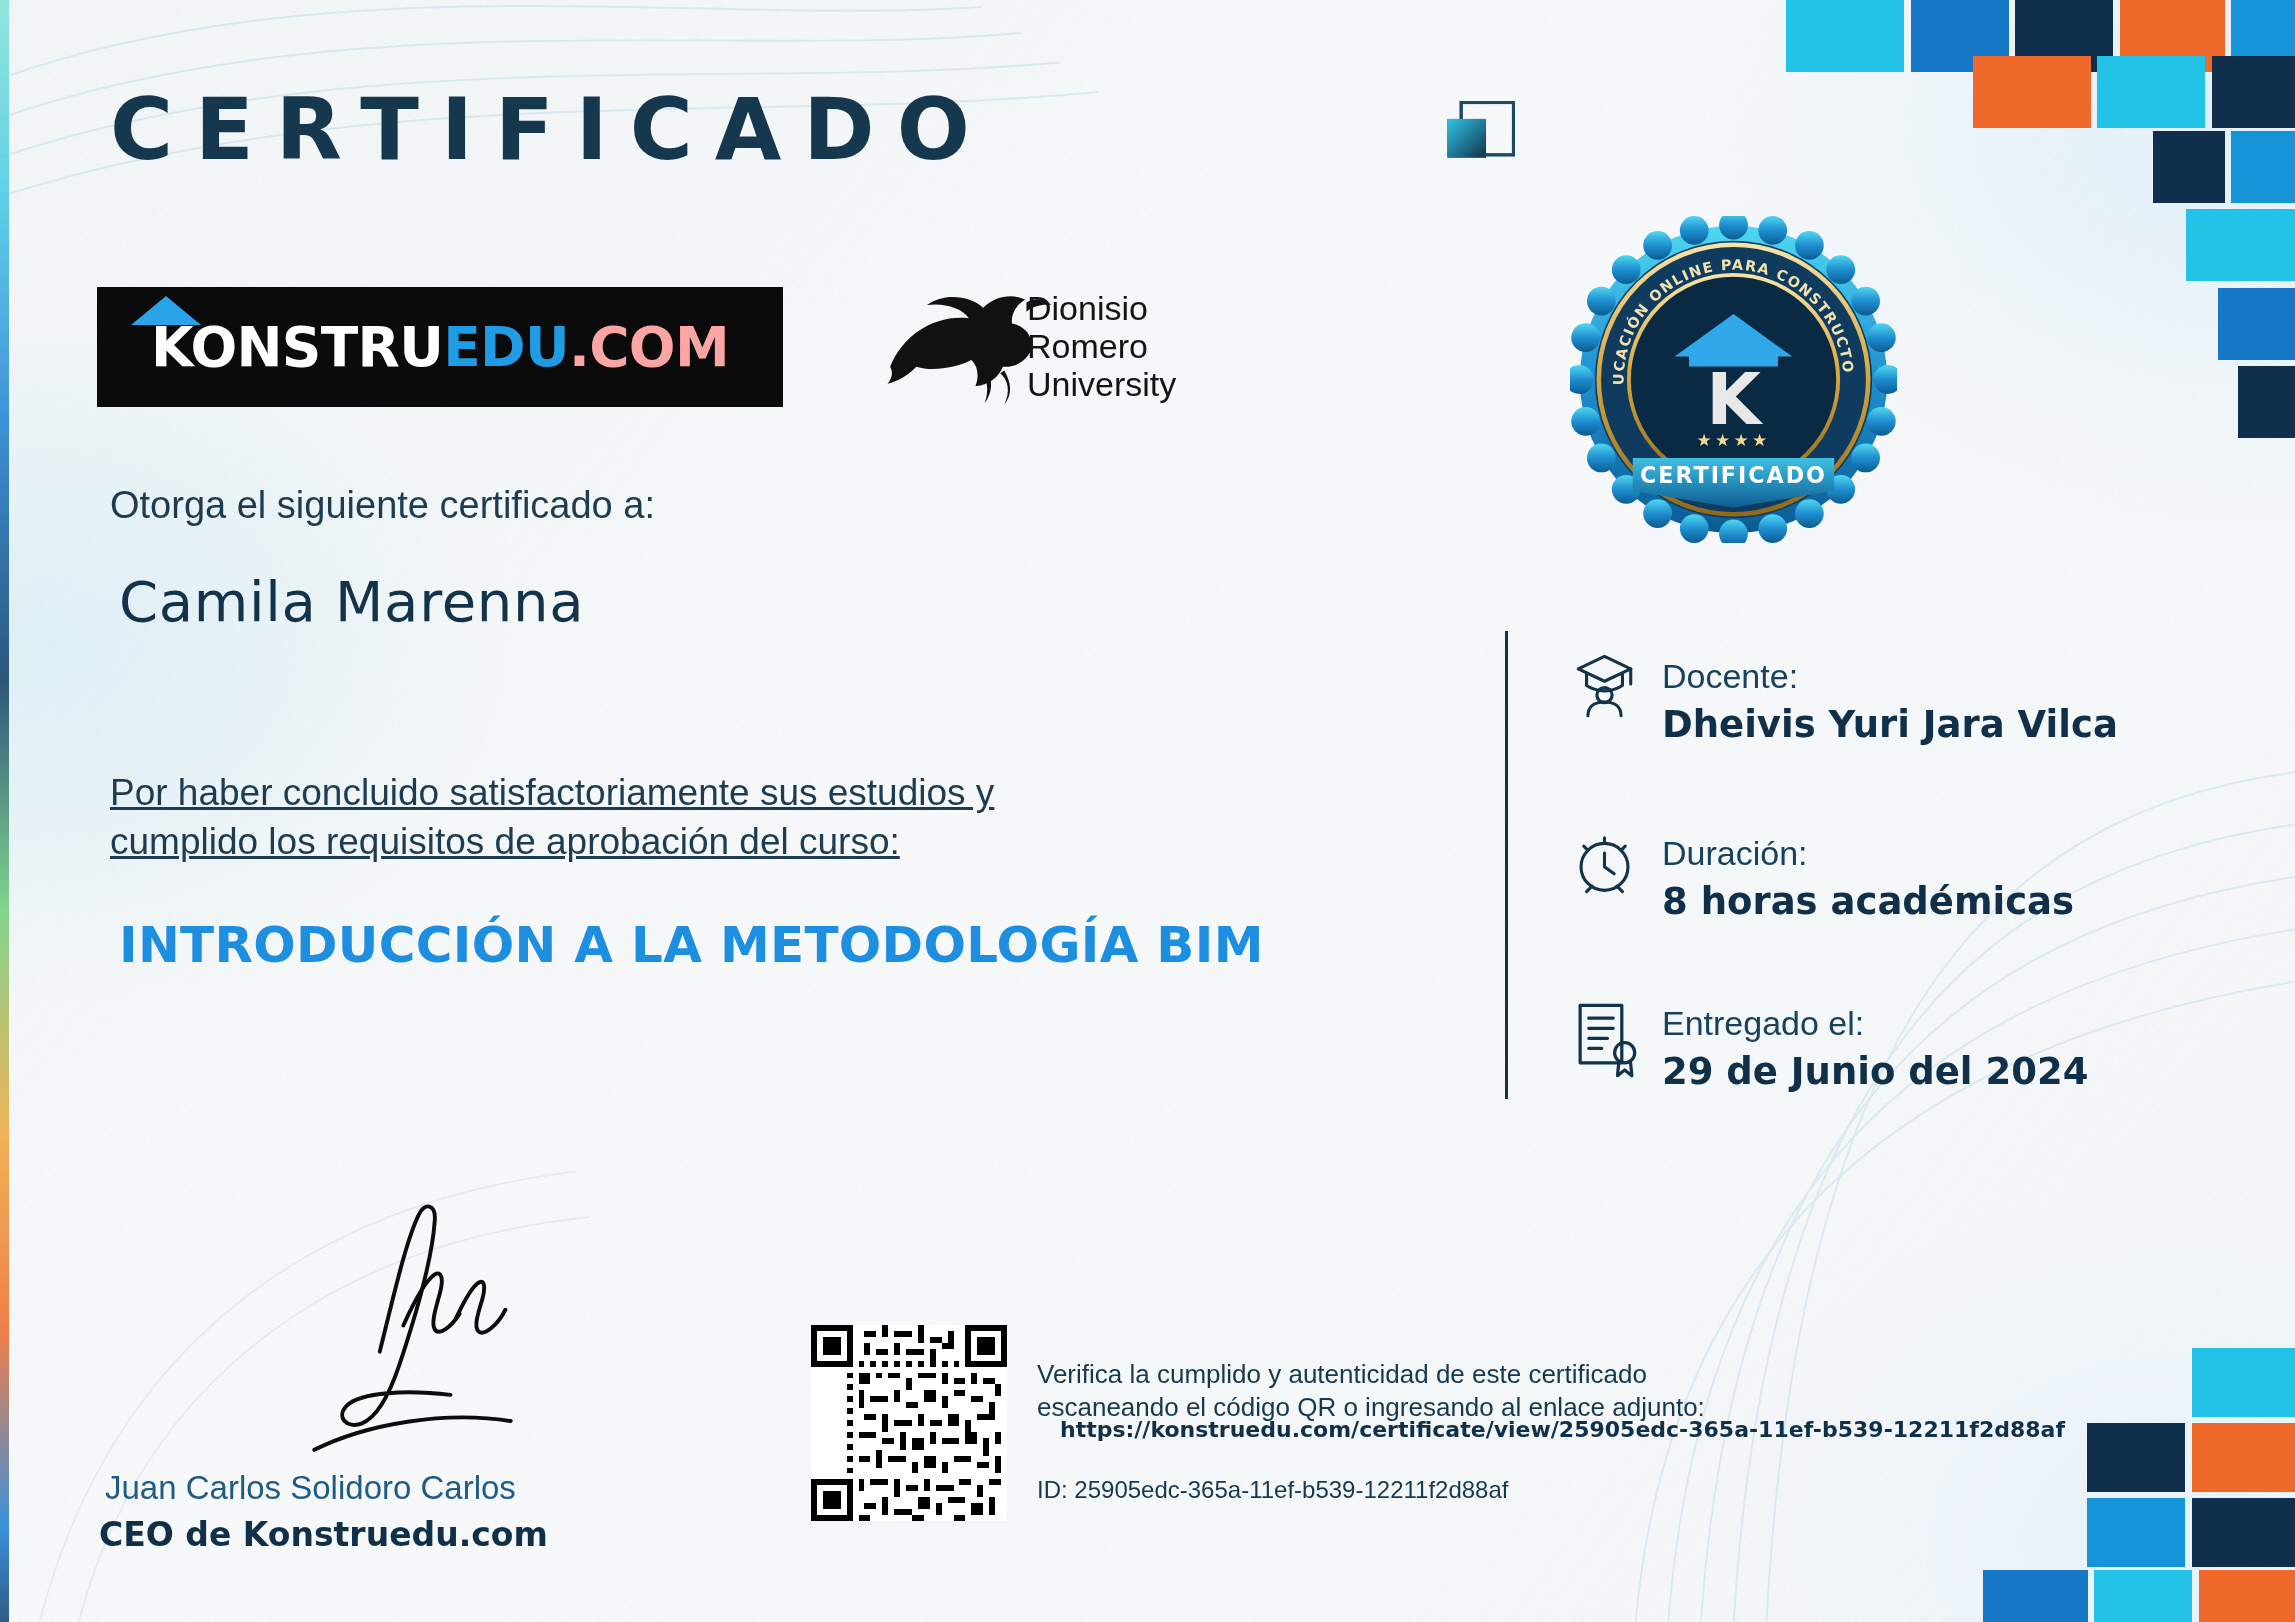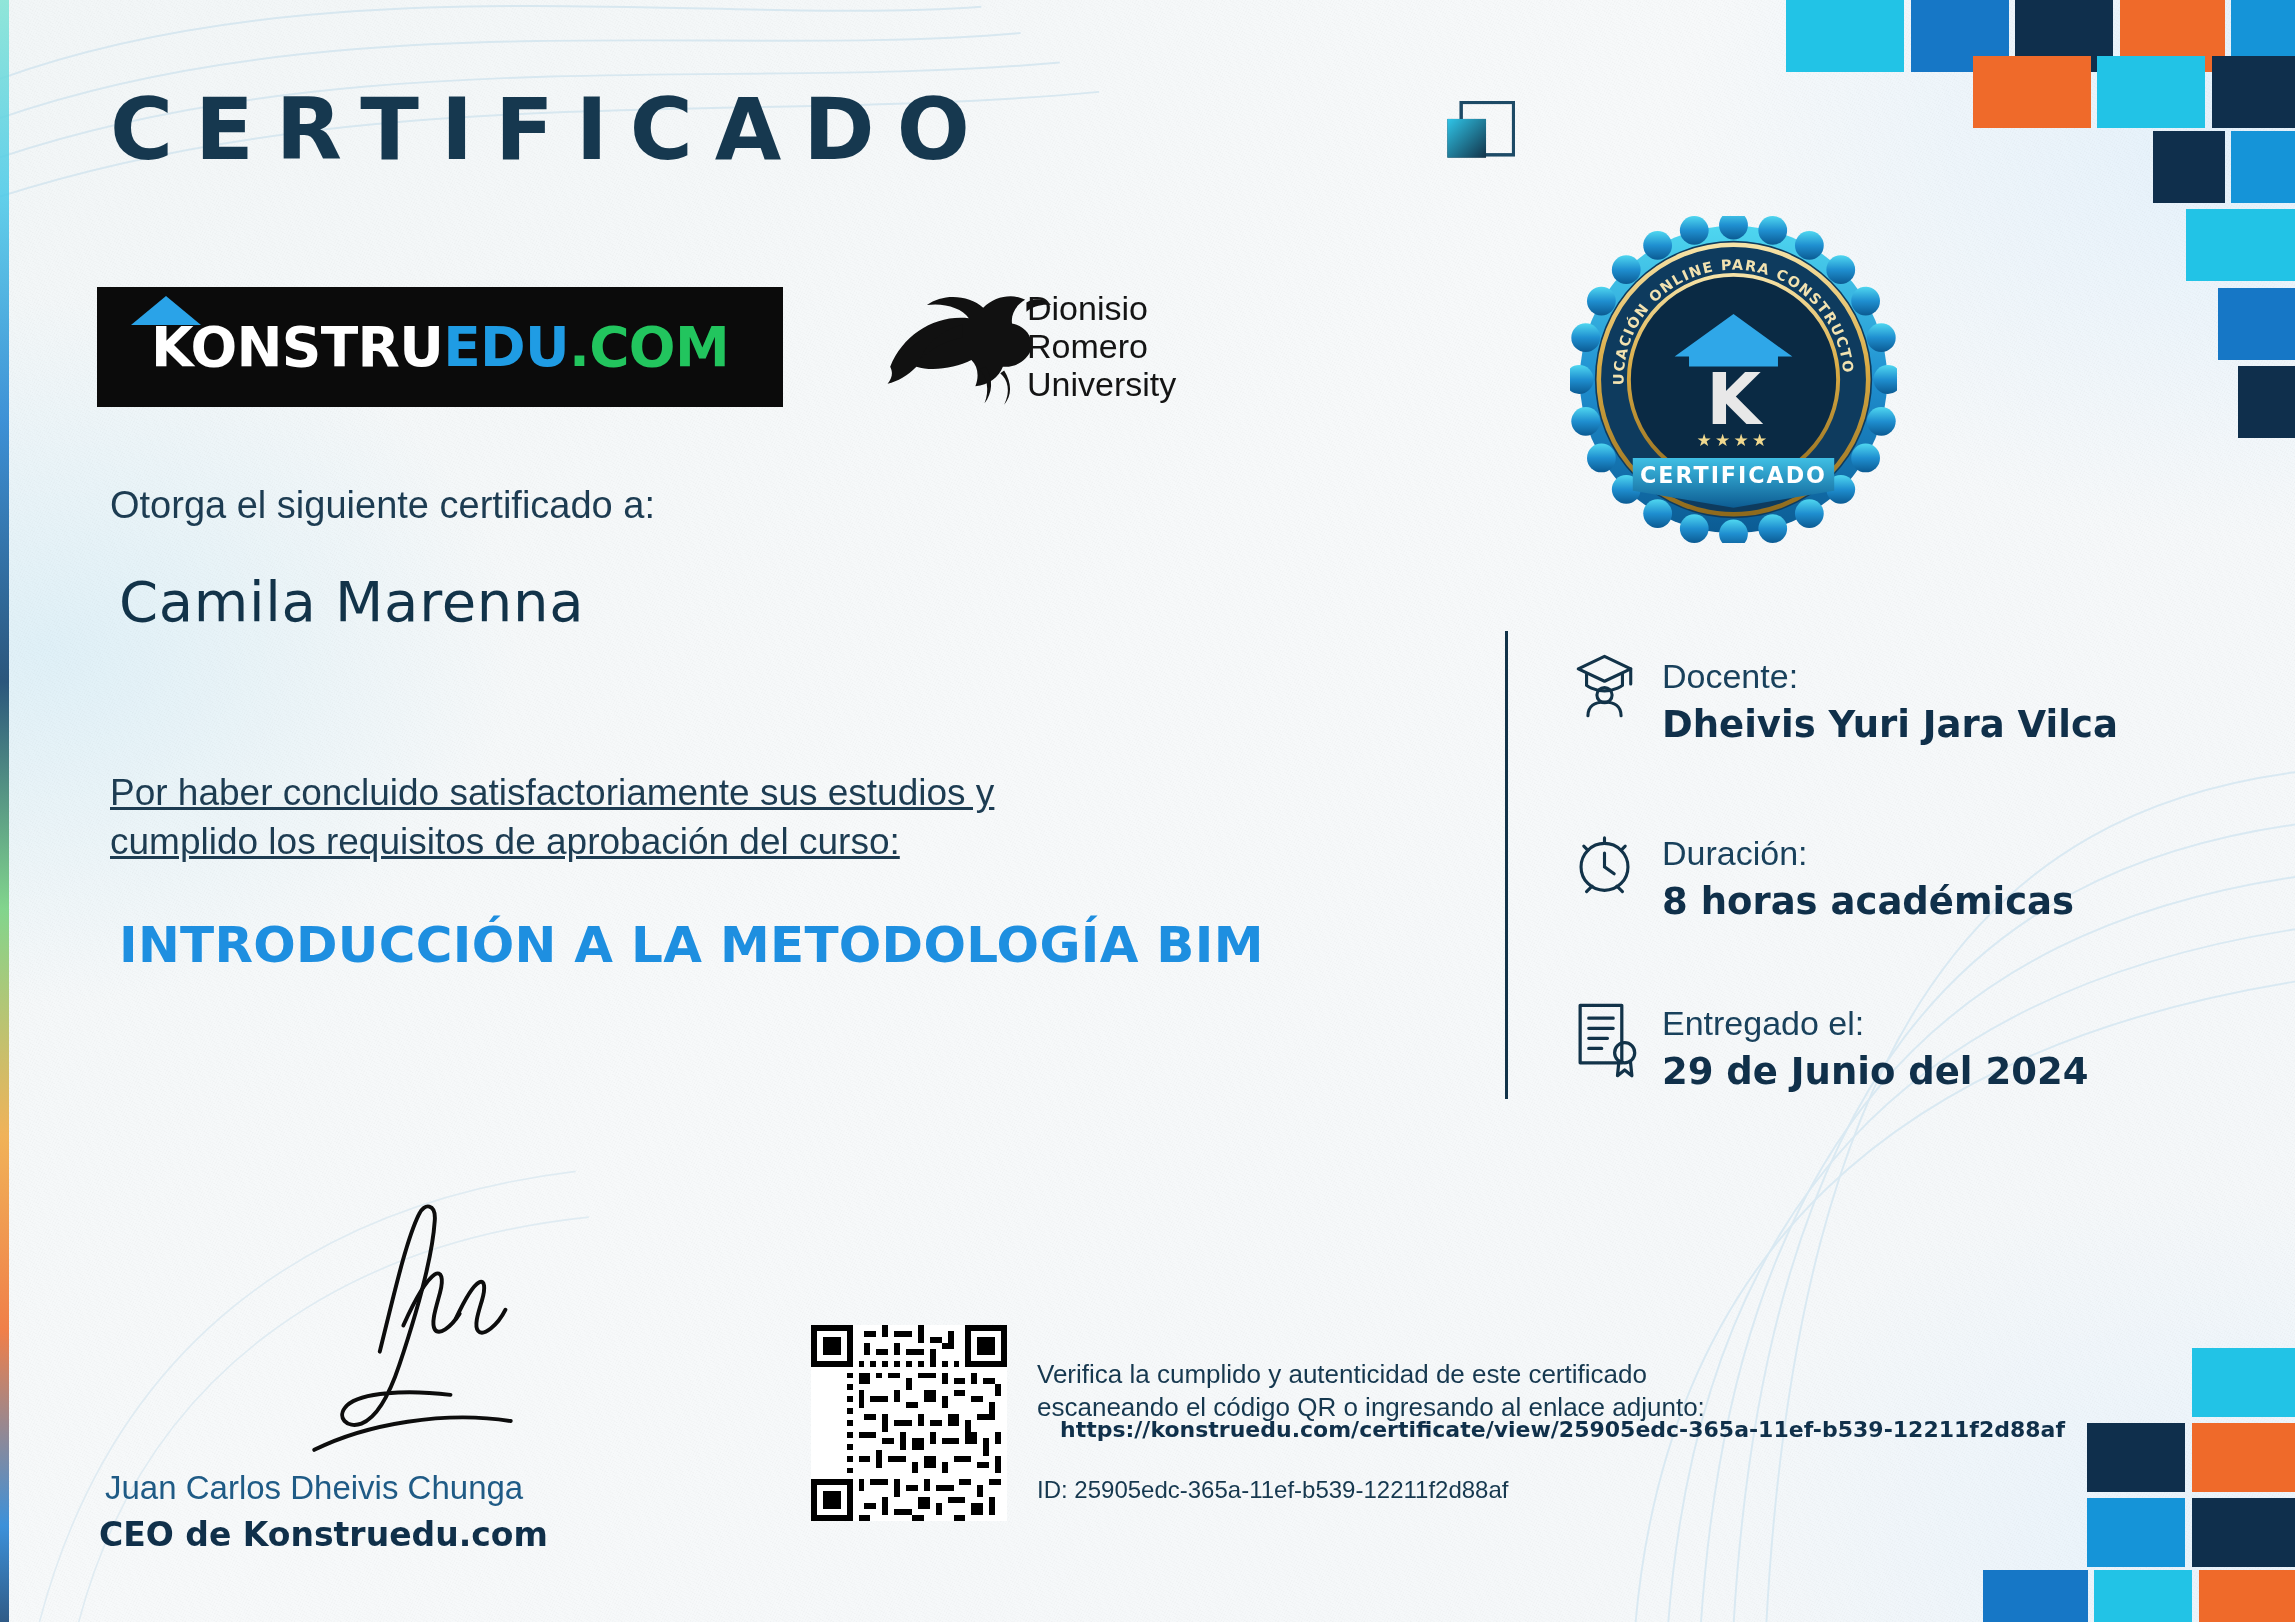--- a/index.html
+++ b/index.html
@@ -82,21 +82,21 @@
   }
   .konstruedu .kword {
     font-family: "DejaVu Sans", sans-serif;
     font-weight: 700;
     font-size: 55px;
     letter-spacing: -0.7px;
     line-height: 1;
   }
   .k-white { color: #ffffff; }
   .k-blue  { color: #1f9ce4; }
-  .k-grey  { color: #22c55e; }
+  .k-grey  { color: #fca5a5; }
   .k-roof {
     position: absolute;
     left: 131px;
     top: 296px;
     width: 0; height: 0;
     border-left: 35px solid transparent;
     border-right: 35px solid transparent;
     border-bottom: 29px solid #2aa3e8;
   }
 
@@ -438,21 +438,21 @@
   </div>
 
   <svg class="sig-svg" width="275" height="262" viewBox="0 0 420 400">
     <g fill="none" stroke="#0d0d0d" stroke-width="6" stroke-linecap="round">
       <path d="M160,230 C180,150 200,60 220,20 C228,2 246,4 244,30 C240,92 210,190 190,250 C176,292 158,330 132,340 C110,348 92,330 110,312 C132,292 200,288 268,296"></path>
       <path d="M196,190 C214,150 232,120 244,112 C254,106 258,118 252,140 C246,162 238,186 244,196 C250,206 268,194 282,172"></path>
       <path d="M276,180 C290,150 304,128 312,124 C320,120 322,132 316,152 C310,172 304,190 310,198 C318,208 340,190 352,166"></path>
       <path d="M60,380 C140,340 260,320 360,336"></path>
     </g>
   </svg>
-  <div class="sig-name">Juan Carlos Dheivis Chunga</div>
+  <div class="sig-name">Juan Carlos Solidoro Carlos</div>
   <div class="sig-role">CEO de Konstruedu.com</div>
 
   <svg class="qr" viewBox="0 0 33 33" shape-rendering="crispEdges">
     <rect width="33" height="33" fill="#ffffff"></rect>
     <g fill="#000000">
 
       <rect x="0" y="0" width="7" height="1"></rect>
         <rect x="0" y="6" width="7" height="1"></rect>
       <rect x="0" y="0" width="1" height="7"></rect>
         <rect x="6" y="0" width="1" height="7"></rect>

